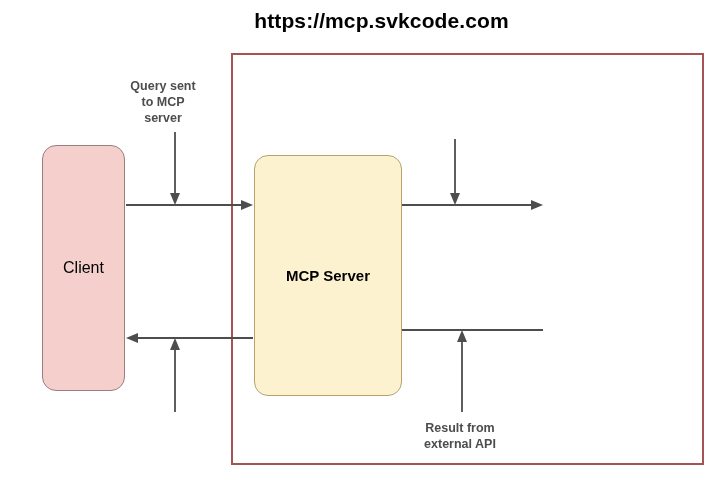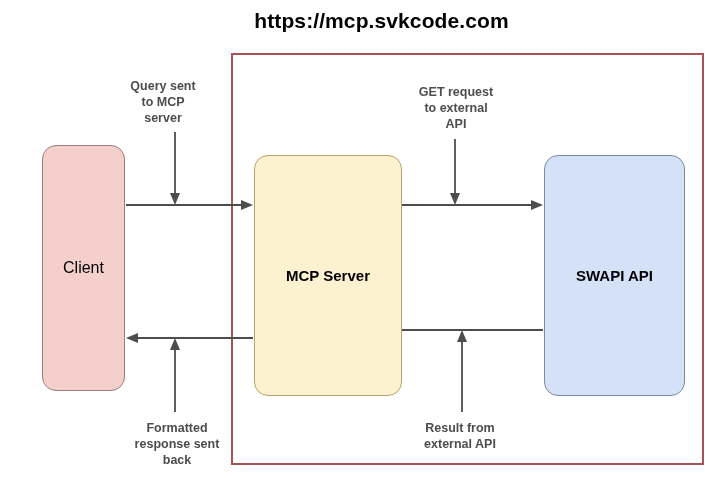--- a/index.html
+++ b/index.html
@@ -169,30 +169,23 @@
     <g>
       <line class="arrow-line" x1="433" y1="412" x2="433" y2="339"></line>
       <polygon class="arrow-head" points="433,330 428,342 438,342"></polygon>
     </g>
   </svg>
 
   <div class="node node-client">Client</div>
 
   <div class="node node-mcp">MCP Server</div>
 
-  <div class="node node-swapi">SWAPI API</div>
 
   <div class="edge-label label-query">Query sent
 to MCP
 server</div>
 
-  <div class="edge-label label-get">GET request
-to external
-API</div>
 
-  <div class="edge-label label-formatted">Formatted
-response sent
-back</div>
 
   <div class="edge-label label-result">Result from
 external API</div>
 
 </div>
 
 </body></html>

